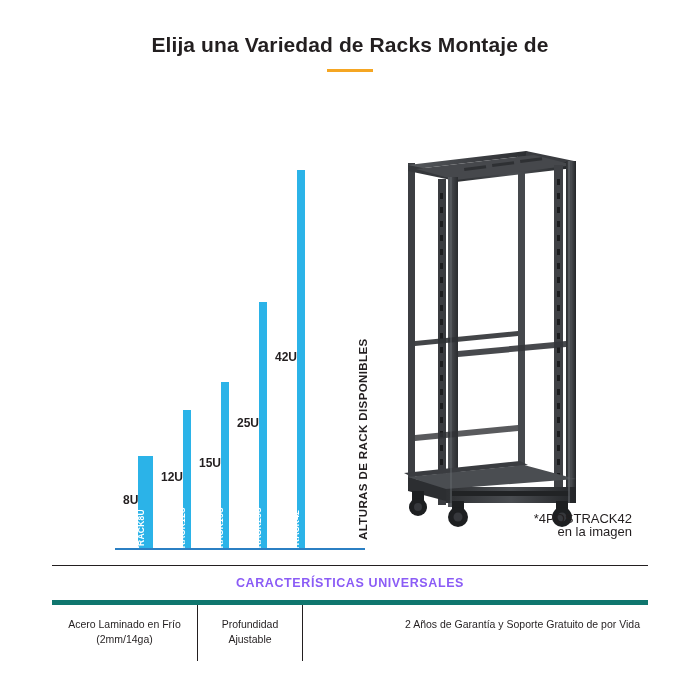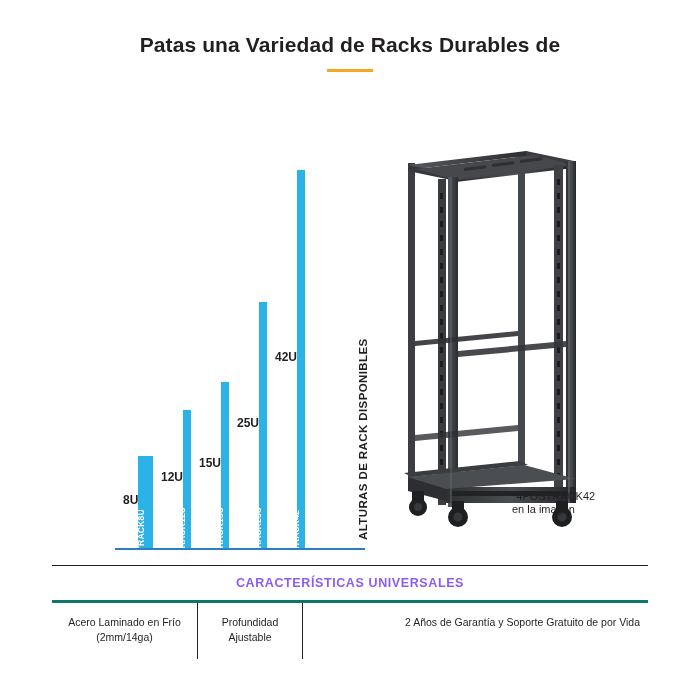--- a/index.html
+++ b/index.html
@@ -118,25 +118,26 @@
   .rack-photo {
     position: absolute;
     left: 368px;
     top: 135px;
     width: 230px;
     height: 410px;
   }
   .rack-caption {
     position: absolute;
     left: 512px;
-    top: 490px;
+    top: 512px;
     width: 120px;
-    font-size: 11px;
+    font-size: 13px;
     line-height: 13px;
     color: #231f20;
+    text-align: right;
   }
 
   
   .features {
     position: absolute;
     left: 52px;
     top: 565px;
     width: 596px;
   }
   .features-rule {
@@ -148,21 +149,21 @@
     text-align: center;
     font-size: 12.5px;
     font-weight: bold;
     letter-spacing: 0.6px;
     color: #8b5cf6;
     padding: 10px 0 10px 0;
   }
   .features-row {
     display: flex;
     width: 100%;
-    border-top: 3px solid #0f766e;
+    border-top: 5px solid #0f766e;
   }
   .feature-cell {
     flex: 1 1 0;
     padding: 12px 8px 14px 8px;
     font-size: 10.5px;
     line-height: 15px;
     text-align: center;
     color: #231f20;
     box-sizing: border-box;
   }
@@ -173,21 +174,21 @@
   .feature-cell.c2 { flex: 0 0 105px; }
   .feature-cell.c3 { flex: 0 0 185px; }
   .feature-cell.c4 { flex: 1 1 auto; text-align: right; }
 </style>
 </head>
 <body>
 
 <div class="page">
 
   <div class="title-block">
-    <div class="title-line">Patas una Variedad de Racks Durables de</div>
+    <div class="title-line">Elija una Variedad de Racks Montaje de</div>
     <div class="title-underline"></div>
   </div>
 
   <div class="chart-area">
     <div class="bars">
 
       <div class="bar-wrap">
         <div class="bar-value">8U</div>
         <div class="bar" style="height:92px;">
           <span class="bar-sku">4POSTRACK8U</span>

